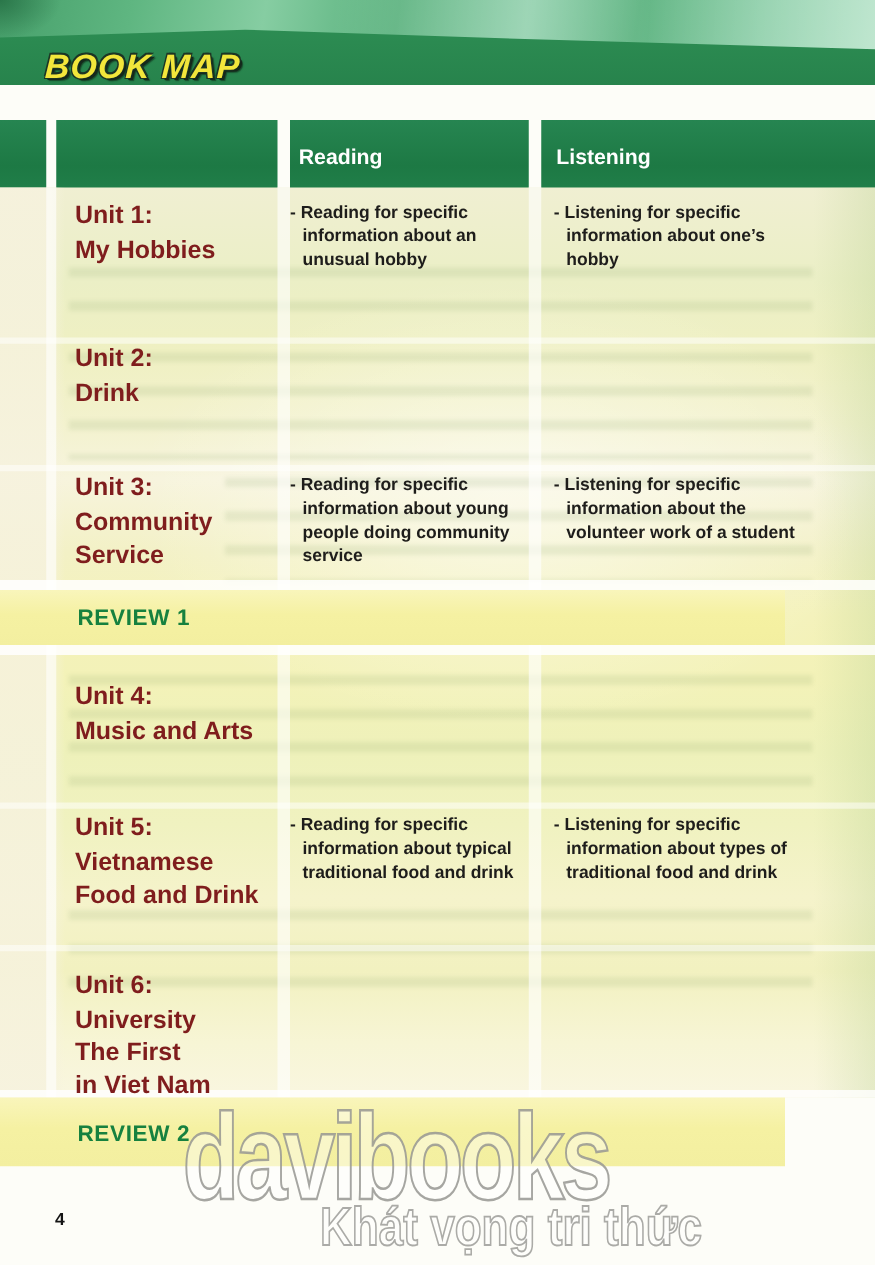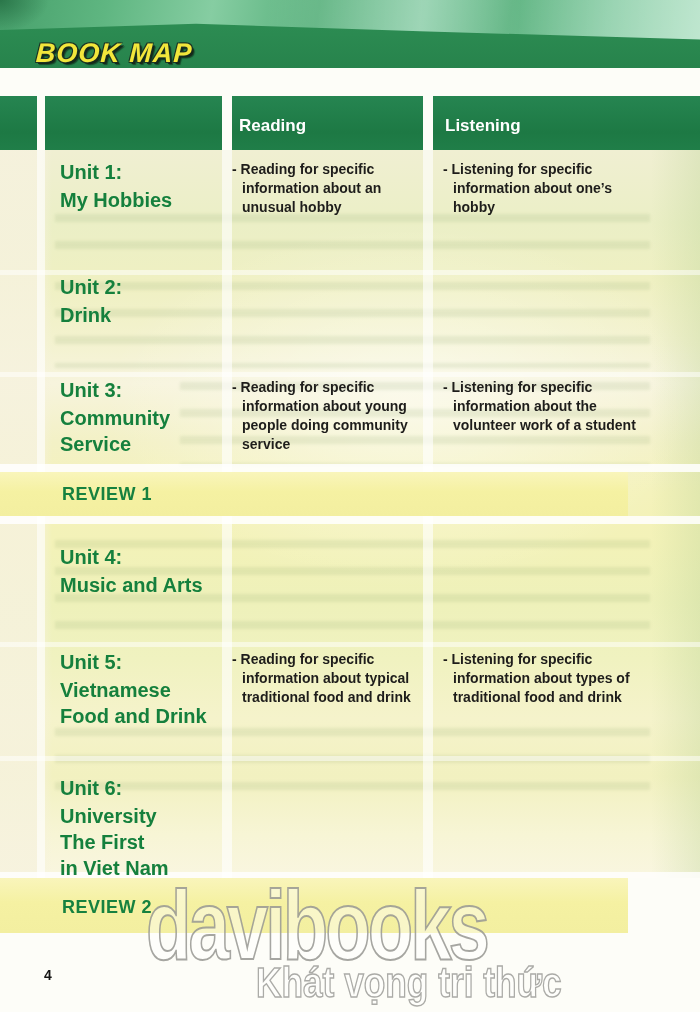--- a/index.html
+++ b/index.html
@@ -69,21 +69,21 @@
   
   .review-band{position:absolute;left:0;width:628px;z-index:5;
     background:linear-gradient(180deg,#f9f5bb 0%,#f5f1a2 45%,#f3efa0 100%);}
   .rv1{top:472px;height:44px;}
   .rv2{top:878px;height:55px;}
   .review-label{position:absolute;left:62px;font-size:18px;font-weight:700;color:#16813f;letter-spacing:.5px;}
   .rv1 .review-label{top:12px;}
   .rv2 .review-label{top:19px;}
   
   .unit-block{position:absolute;left:60px;width:162px;z-index:6;
-    color:#15803d;font-size:20px;font-weight:700;line-height:26px;}
+    color:#7f1d1d;font-size:20px;font-weight:700;line-height:26px;}
   .unit-block .uline:first-child{margin-bottom:2px;}
   .u1{top:159px;} .u2{top:274px;} .u3{top:377px;}
   .u4{top:544px;} .u5{top:649px;} .u6{top:732px;margin-top:43px;}
   
   .desc{position:absolute;z-index:6;font-size:14px;font-weight:700;line-height:19px;color:#1e1d1b;}
   .reading-col{left:232px;width:182px;}
   .listening-col{left:443px;width:205px;}
   .dt1{top:160px;} .dt3{top:378px;} .dt5{top:650px;}
   .dline.cont{padding-left:10px;}
   

